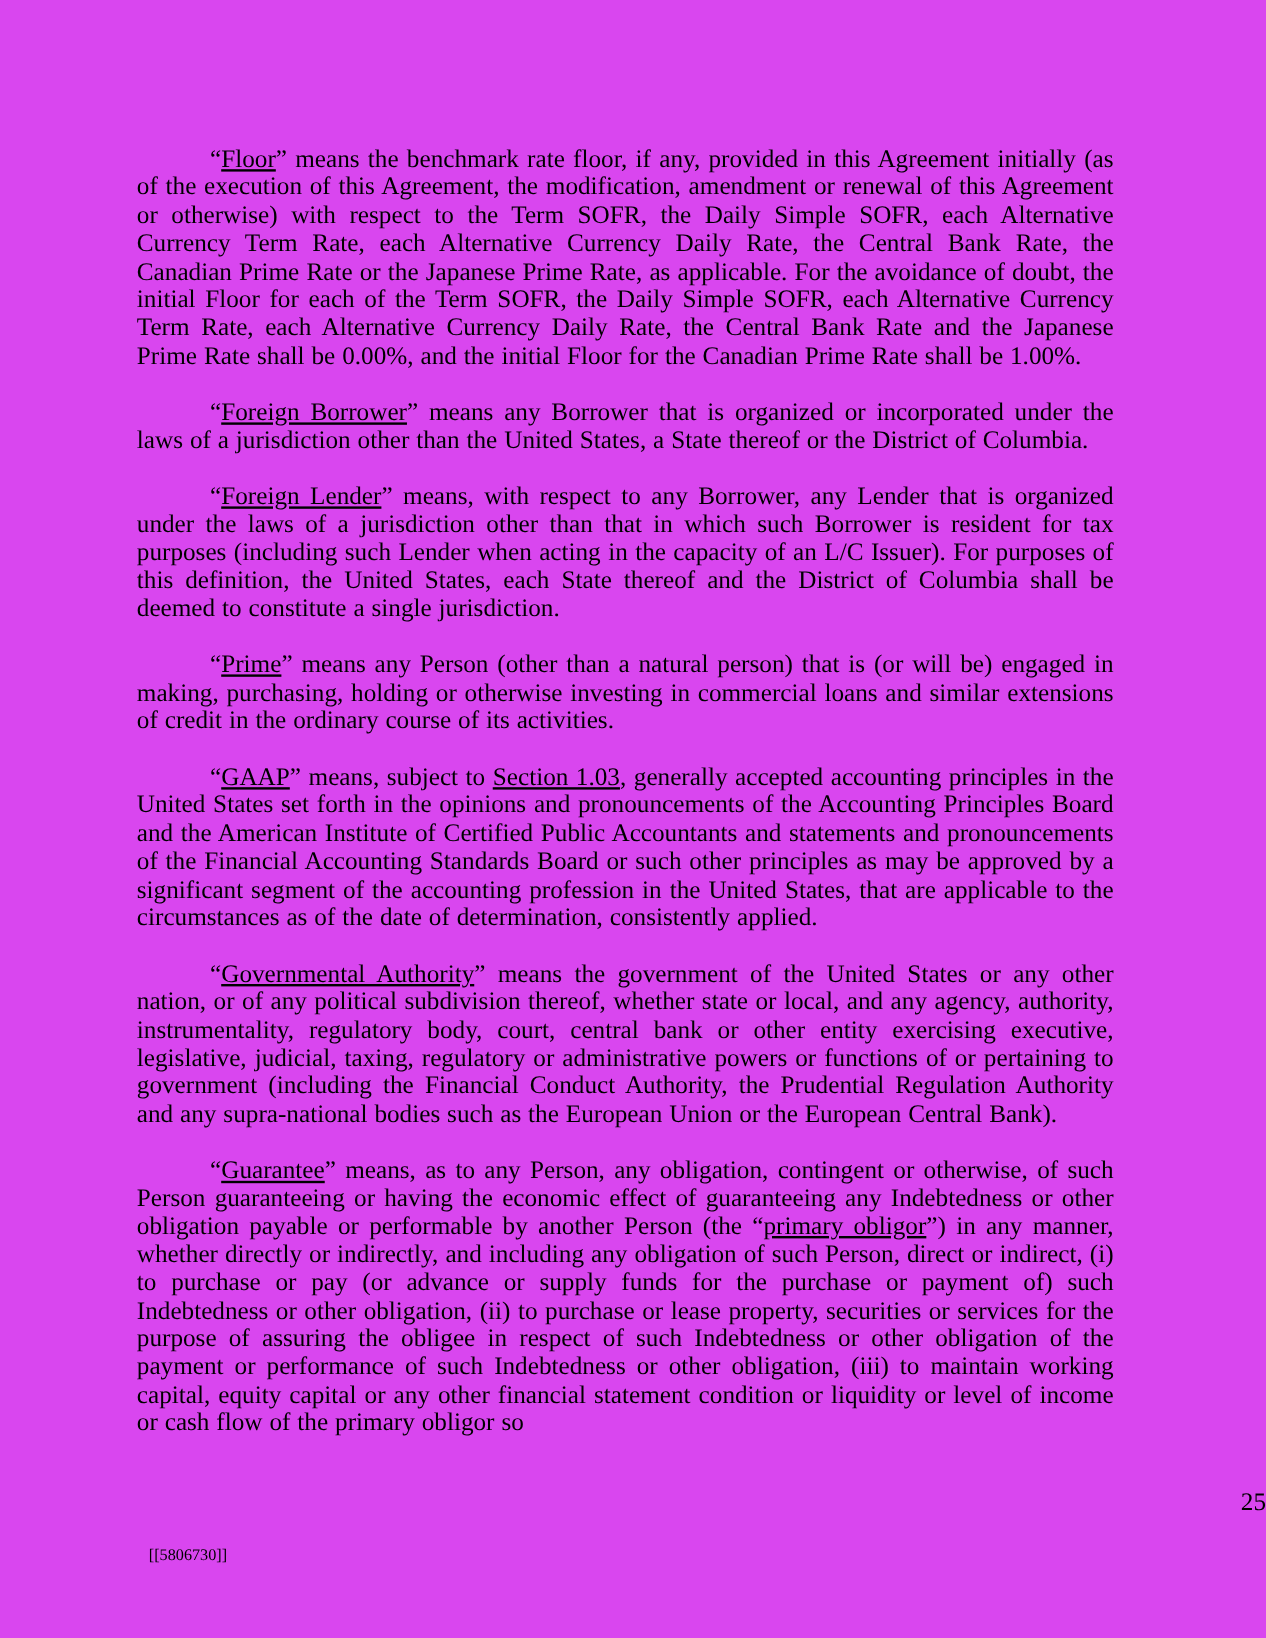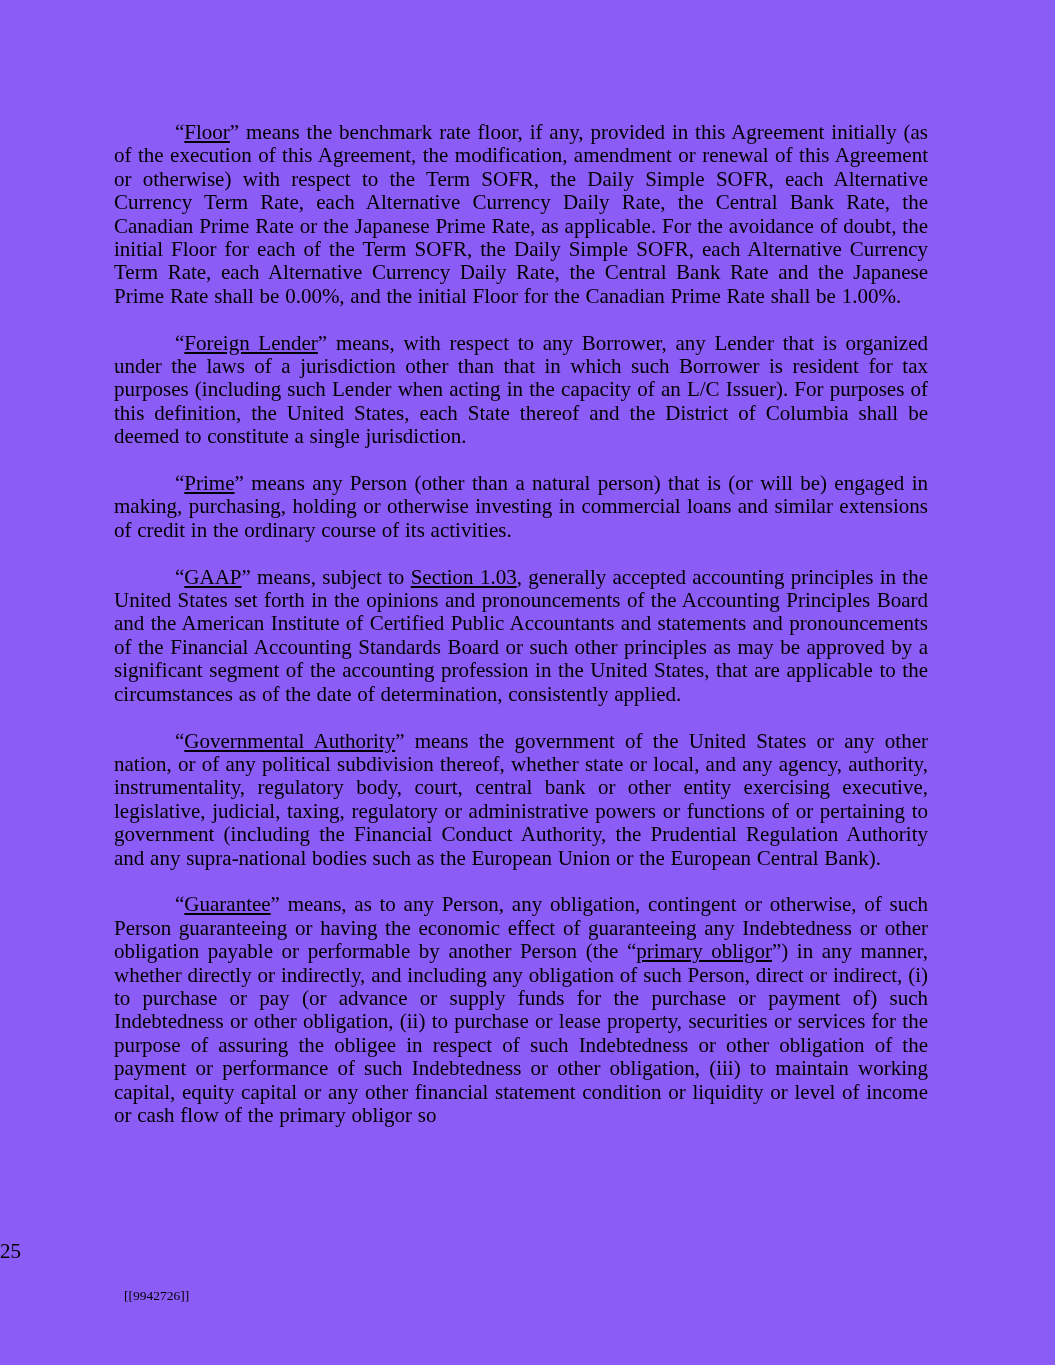--- a/index.html
+++ b/index.html
@@ -11,21 +11,21 @@
     height: 1365px;
     background: #ffffff;
     color: #000000;
     font-family: "Liberation Serif", serif;
     position: relative;
     overflow: hidden;
   }
   .page {
     position: absolute;
     inset: 0;
-    background: #8b5cf6;
+    background: #d946ef;
   }
   .content {
     position: absolute;
     left: 114px;
     top: 121px;
     width: 814px;
   }
   p.para {
     margin: 0 0 23.4px 0;
     font-size: 21px;
@@ -39,39 +39,40 @@
   }
   .u {
     text-decoration: underline;
     text-underline-offset: 2px;
   }
   .page-number {
     position: absolute;
     top: 1240px;
     left: 0;
     width: 100%;
-    text-align: left;
+    text-align: right;
     font-size: 21px;
     line-height: 23.4px;
   }
   .footer-id {
     position: absolute;
     top: 1288px;
     left: 124px;
     font-size: 13.5px;
     line-height: 15px;
   }
 </style>
 </head>
 <body>
 
 <div class="page">
   <div class="content">
       <p class="para"><span>“</span><span class="u">Floor</span><span>” means the benchmark rate floor, if any, provided in this Agreement initially (as of the execution of this Agreement, the modification, amendment or renewal of this Agreement or otherwise) with respect to the Term SOFR, the Daily Simple SOFR, each Alternative Currency Term Rate, each Alternative Currency Daily Rate, the Central Bank Rate, the Canadian Prime Rate or the Japanese Prime Rate, as applicable.  For the avoidance of doubt, the initial Floor for each of the Term SOFR, the Daily Simple SOFR, each Alternative Currency Term Rate, each Alternative Currency Daily Rate, the Central Bank Rate and the Japanese Prime Rate shall be 0.00%, and the initial Floor for the Canadian Prime Rate shall be 1.00%.</span></p>
+      <p class="para"><span>“</span><span class="u">Foreign Borrower</span><span>” means any Borrower that is organized or incorporated under the laws of a jurisdiction other than the United States, a State thereof or the District of Columbia.</span></p>
       <p class="para"><span>“</span><span class="u">Foreign Lender</span><span>” means, with respect to any Borrower, any Lender that is organized under the laws of a jurisdiction other than that in which such Borrower is resident for tax purposes (including such Lender when acting in the capacity of an L/C Issuer).  For purposes of this definition, the United States, each State thereof and the District of Columbia shall be deemed to constitute a single jurisdiction.</span></p>
       <p class="para"><span>“</span><span class="u">Prime</span><span>” means any Person (other than a natural person) that is (or will be) engaged in making, purchasing, holding or otherwise investing in commercial loans and similar extensions of credit in the ordinary course of its activities.</span></p>
       <p class="para"><span>“</span><span class="u">GAAP</span><span>” means, subject to </span><span class="u">Section 1.03</span><span>, generally accepted accounting principles in the United States set forth in the opinions and pronouncements of the Accounting Principles Board and the American Institute of Certified Public Accountants and statements and pronouncements of the Financial Accounting Standards Board or such other principles as may be approved by a significant segment of the accounting profession in the United States, that are applicable to the circumstances as of the date of determination, consistently applied.</span></p>
       <p class="para"><span>“</span><span class="u">Governmental Authority</span><span>” means the government of the United States or any other nation, or of any political subdivision thereof, whether state or local, and any agency, authority, instrumentality, regulatory body, court, central bank or other entity exercising executive, legislative, judicial, taxing, regulatory or administrative powers or functions of or pertaining to government (including the Financial Conduct Authority, the Prudential Regulation Authority and any supra-national bodies such as the European Union or the European Central Bank).</span></p>
       <p class="para"><span>“</span><span class="u">Guarantee</span><span>” means, as to any Person, any obligation, contingent or otherwise, of such Person guaranteeing or having the economic effect of guaranteeing any Indebtedness or other obligation payable or performable by another Person (the “</span><span class="u">primary obligor</span><span>”) in any manner, whether directly or indirectly, and including any obligation of such Person, direct or indirect, (i) to purchase or pay (or advance or supply funds for the purchase or payment of) such Indebtedness or other obligation, (ii) to purchase or lease property, securities or services for the purpose of assuring the obligee in respect of such Indebtedness or other obligation of the payment or performance of such Indebtedness or other obligation, (iii) to maintain working capital, equity capital or any other financial statement condition or liquidity or level of income or cash flow of the primary obligor so</span></p>
     </div>
   <div class="page-number">25</div>
-  <div class="footer-id">[[9942726]]</div>
+  <div class="footer-id">[[5806730]]</div>
 </div>
 
 </body></html>

